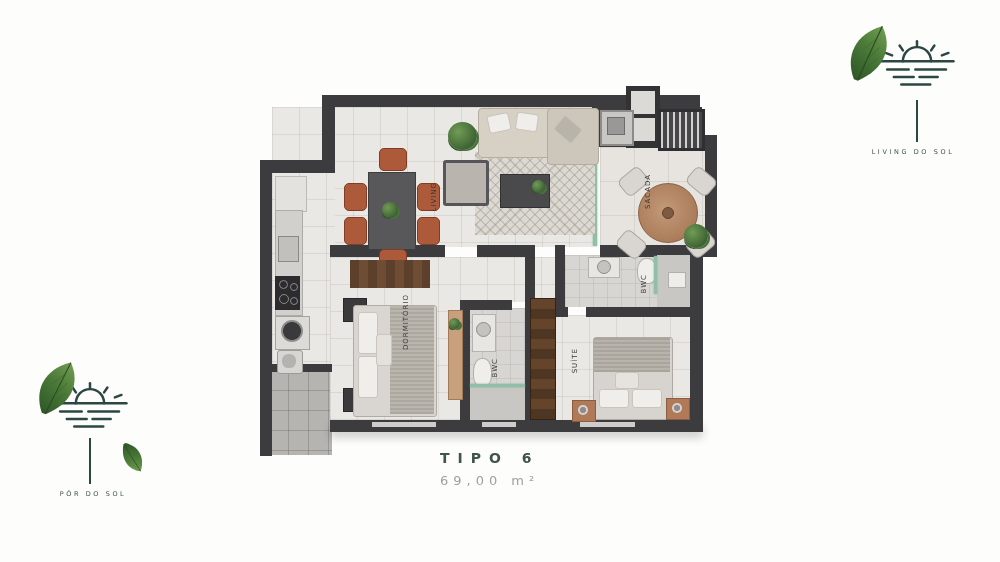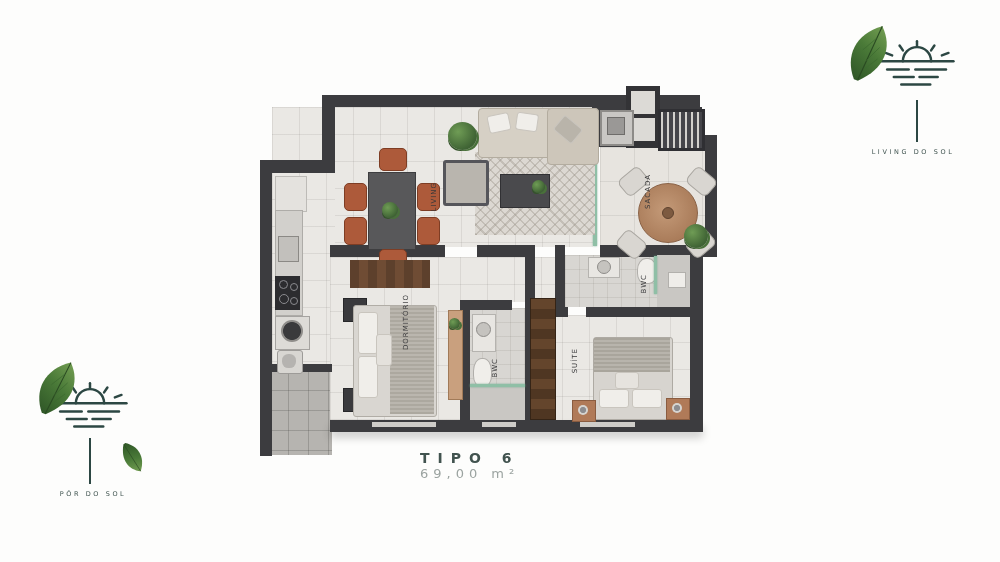--- a/index.html
+++ b/index.html
@@ -27,23 +27,23 @@
   .pillow{position:absolute;background:#f0eeea;border:1px solid #c9c5be;border-radius:3px;}
   .plant{position:absolute;border-radius:50%;
     background:radial-gradient(circle at 35% 35%,#6f9c55,#3f6334 70%);
     box-shadow:3px 2px 0 -1px #49713a,-2px 3px 0 -2px #35542b;}
   
   .logo{position:absolute;}
   .logo .stem{position:absolute;width:1.5px;background:#2c4743;}
   .logo .cap{position:absolute;width:100%;text-align:center;
     font:6.5px "DejaVu Sans",sans-serif;letter-spacing:2.6px;color:#3f534f;}
   
-  #title{position:absolute;left:420px;top:450px;width:220px;}
+  #title{position:absolute;left:440px;top:450px;width:220px;}
   #title .t1{font:bold 14px "DejaVu Sans",sans-serif;letter-spacing:8px;color:#41534f;}
-  #title .t2{font:13px "DejaVu Sans",sans-serif;letter-spacing:5px;color:#9ba3a0;}
+  #title .t2{font:13px "DejaVu Sans",sans-serif;letter-spacing:5px;color:#9ba3a0;margin-top:7px;}
 </style>
 </head>
 <body>
 
 <div id="stage">
 
   <div id="plan">
 
     <div class="floor" style="left:12px;top:21px;width:321px;height:140px;"></div>
     <div class="floor" style="left:12px;top:86px;width:63px;height:198px;"></div>

